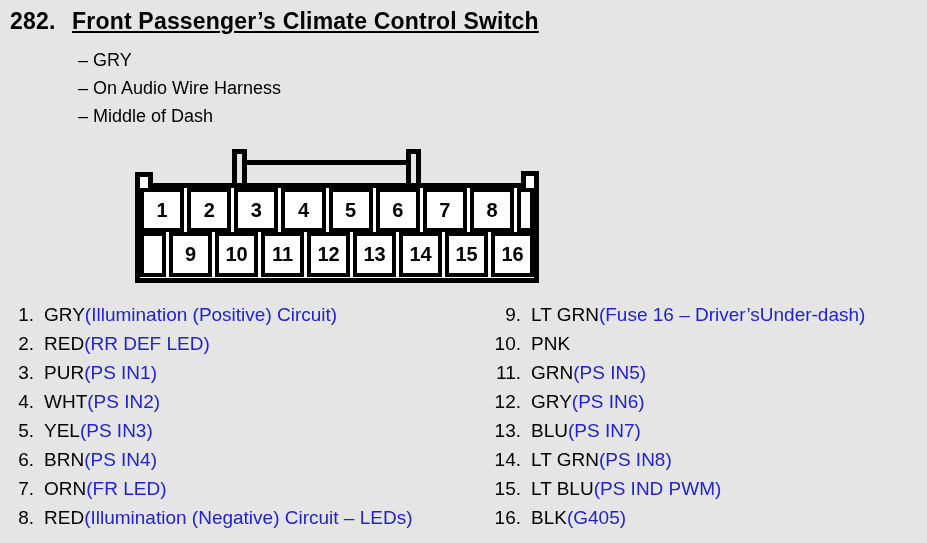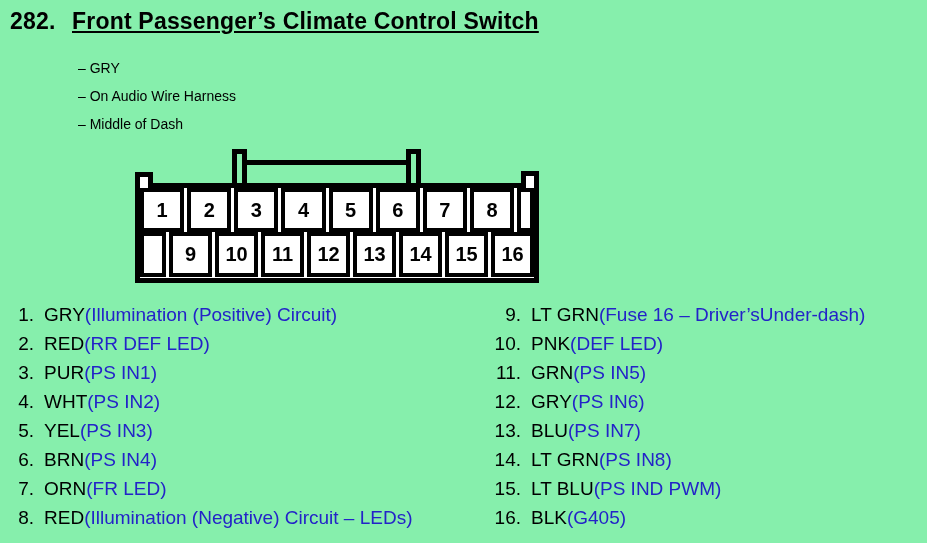--- a/index.html
+++ b/index.html
@@ -1,25 +1,25 @@
 <!DOCTYPE html>
 <html><head>
 <meta charset="utf-8">
 <style>
   html,body { margin:0; padding:0; background:#ffffff; }
   .page {
-    position:relative; width:927px; height:543px; background:#86efac;
+    position:relative; width:927px; height:543px; background:#e5e5e5;
     font-family:"Liberation Sans", sans-serif; color:#000000; overflow:hidden;
   }
 
   
   .heading { position:absolute; left:10px; top:8px; display:flex; font-weight:bold; font-size:23px; letter-spacing:0.2px; }
   .heading-number { width:62px; flex:0 0 auto; }
   .heading-title { flex:0 0 auto;text-decoration:underline; }
-  .bullets { position:absolute; left:78px; top:54px; font-size:14px; line-height:28px; }
+  .bullets { position:absolute; left:78px; top:46px; font-size:18px; line-height:28px; }
   .bullet { white-space:pre; }
 
   
   .connector { position:absolute; left:135px; top:143px; width:404px; height:140px; }
   .connector svg { position:absolute; left:0; top:0; }
   .prow { position:absolute; left:5px; right:5px; display:flex; gap:3px; }
   .prow-top { top:45px; height:44px; }
   .prow-bottom { top:89px; height:45px; }
   .pcell {
     flex:1 1 0; border:4px solid #000; background:#fff; box-sizing:border-box;
@@ -136,21 +136,20 @@
 
   <div class="pin-list pin-list-right">
     <div class="pin-row">
       <span class="pin-num">9.</span>
       <span class="wire">LT GRN</span>
       <span class="circuit">(Fuse 16 – Driver’sUnder-dash)</span>
     </div>
     <div class="pin-row">
       <span class="pin-num">10.</span>
       <span class="wire">PNK</span>
-      <span class="circuit">(DEF LED)</span>
     </div>
     <div class="pin-row">
       <span class="pin-num">11.</span>
       <span class="wire">GRN</span>
       <span class="circuit">(PS IN5)</span>
     </div>
     <div class="pin-row">
       <span class="pin-num">12.</span>
       <span class="wire">GRY</span>
       <span class="circuit">(PS IN6)</span>

